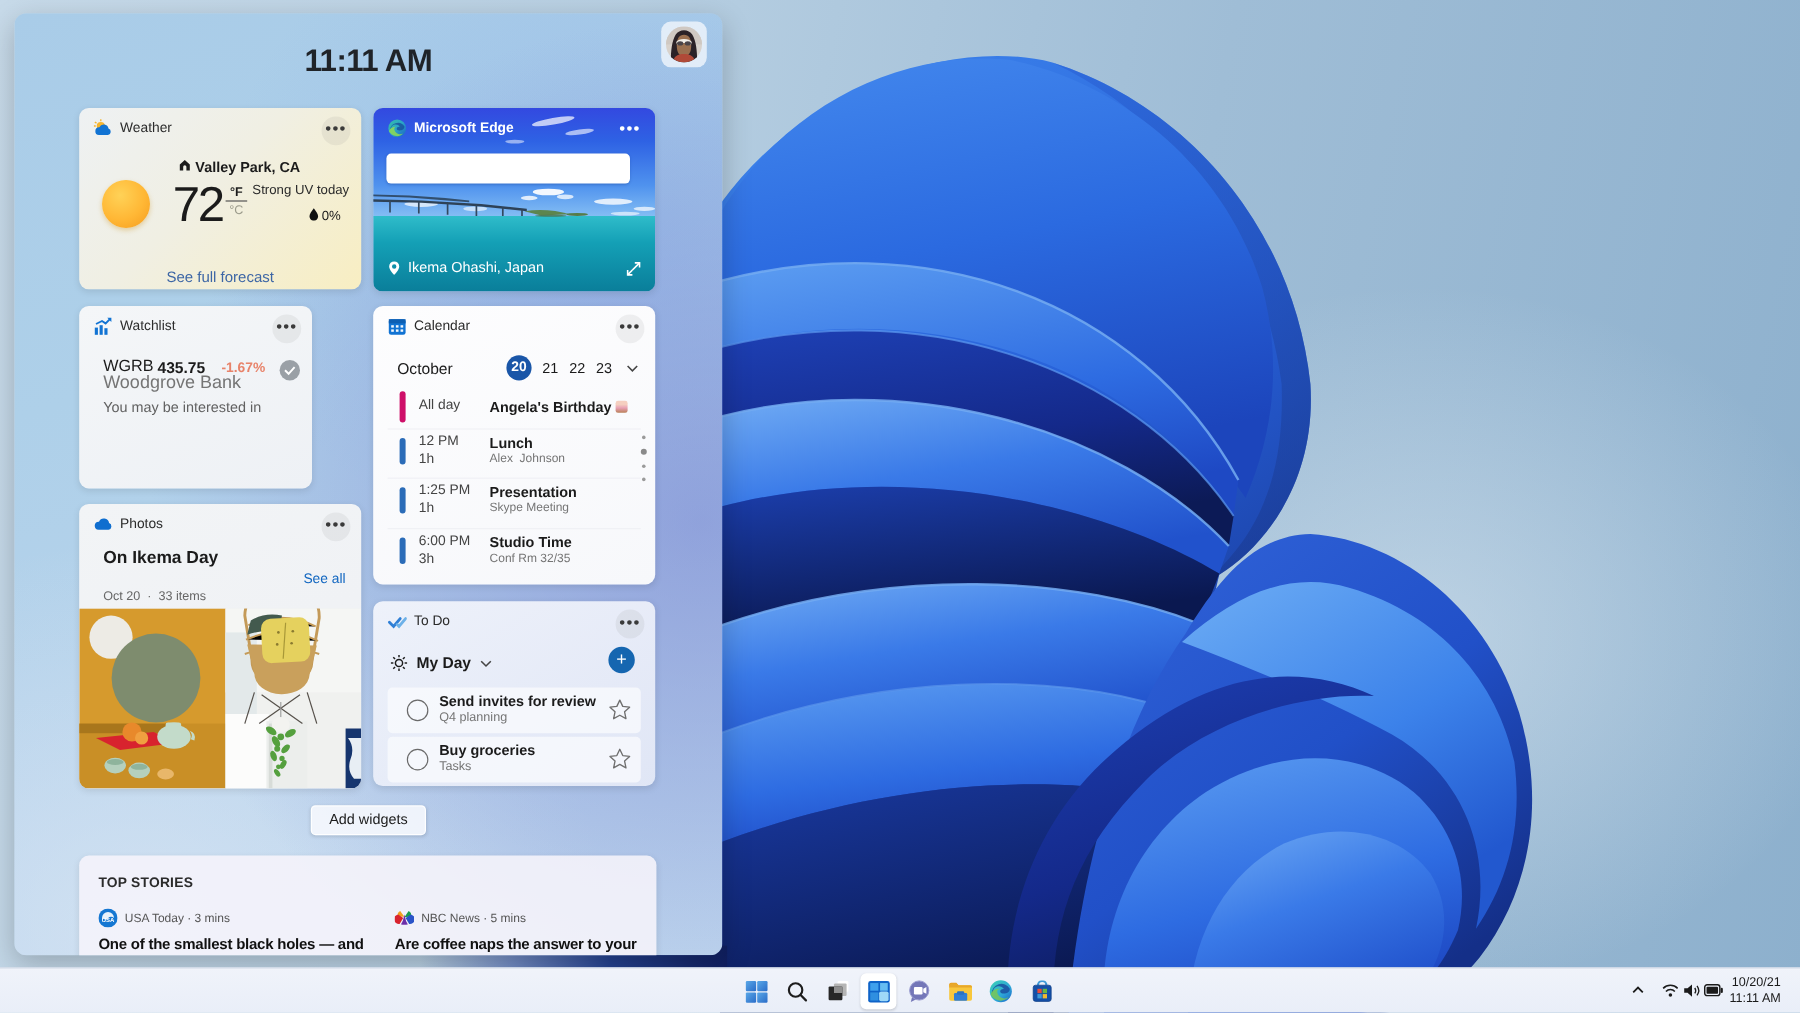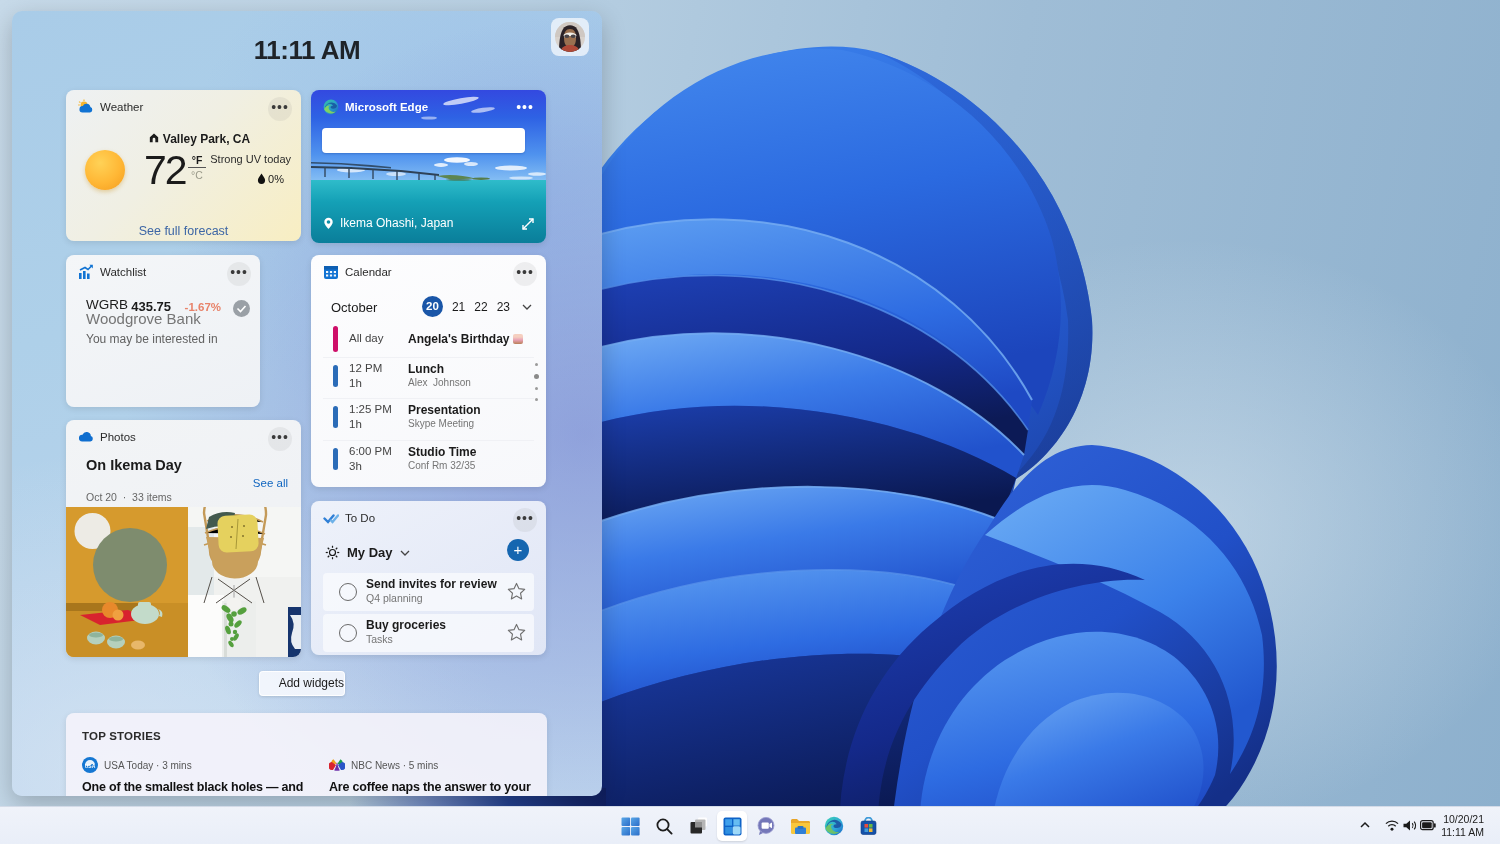--- a/index.html
+++ b/index.html
@@ -38,22 +38,22 @@
   background:linear-gradient(160deg,#f4f6f8 0%,#eef1f5 100%); }
 
 #w-cal { left:299px; top:244px; width:235px; height:232px;
   background:linear-gradient(160deg,#fdfdfe 0%,#f7f8fb 100%); }
 
 #w-photos { left:54px; top:409px; width:235px; height:237px; overflow:hidden;
   background:linear-gradient(160deg,#f2f4f6 0%,#eef0f4 100%); }
 
 #w-todo { left:299px; top:490px; width:235px; height:154px;
   background:linear-gradient(160deg,rgba(244,246,252,0.92) 0%,rgba(232,236,248,0.88) 100%); }
-#addw { position:absolute; left:247px; top:660px; width:86px; height:25px; border-radius:4px;
-  background:rgba(252,253,255,0.8); border:1px solid rgba(255,255,255,0.9); text-align:right;
+#addw { position:absolute; left:247px; top:660px; width:96px; height:25px; border-radius:4px;
+  background:rgba(252,253,255,0.8); border:1px solid rgba(255,255,255,0.9); text-align:center;
   line-height:23px; font-size:12px; color:#1b1b1b; box-shadow:0 1px 3px rgba(0,0,0,0.12); }
 #news { position:absolute; left:54px; top:702px; width:481px; height:100px; border-radius:8px 8px 0 0;
   background:rgba(246,244,250,0.88); box-shadow:0 2px 6px rgba(0,0,0,0.10); }
 
 .hicon { width:16px; height:16px; flex:0 0 16px; }
 #w-weather .loc { position:absolute; top:42px; left:16px; width:100%; text-align:center; font-size:12px; font-weight:bold; color:#1b1b1b; }
 #w-weather .sun { position:absolute; left:19px; top:60px; width:40px; height:40px; border-radius:50%;
   background:radial-gradient(circle at 38% 32%, #ffd257 0%, #ffb735 55%, #f49b1d 100%); box-shadow:0 2px 4px rgba(200,140,20,0.35); }
 #w-weather .temp { position:absolute; left:78px; top:57px; font-size:41px; font-weight:400; color:#1b1b1b; letter-spacing:-2px; }
 #w-weather .fc { position:absolute; left:122px; top:64px; width:18px; text-align:center; }

